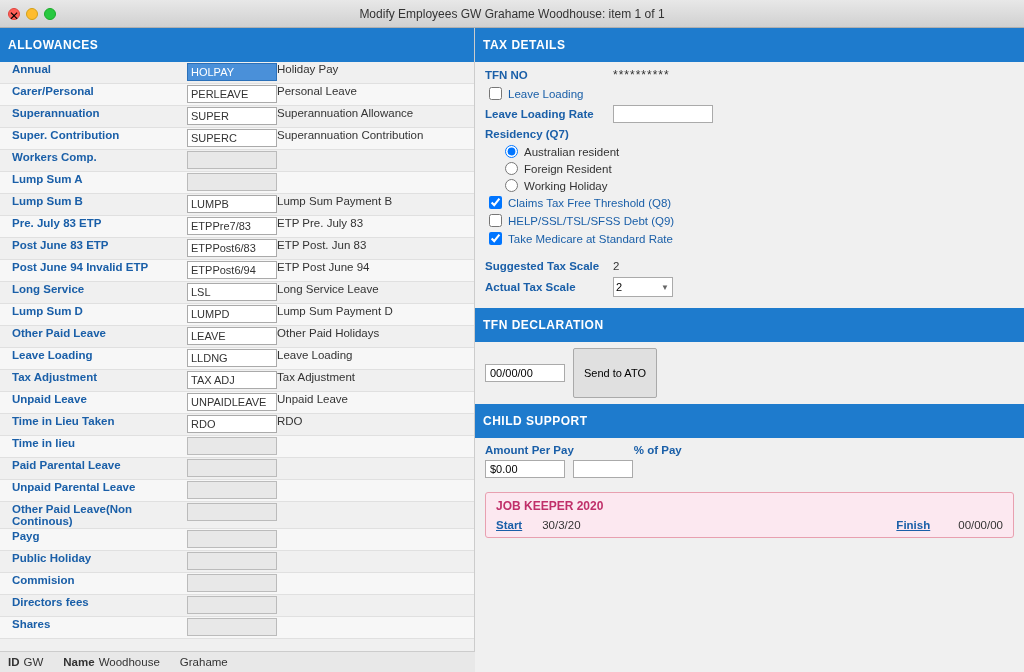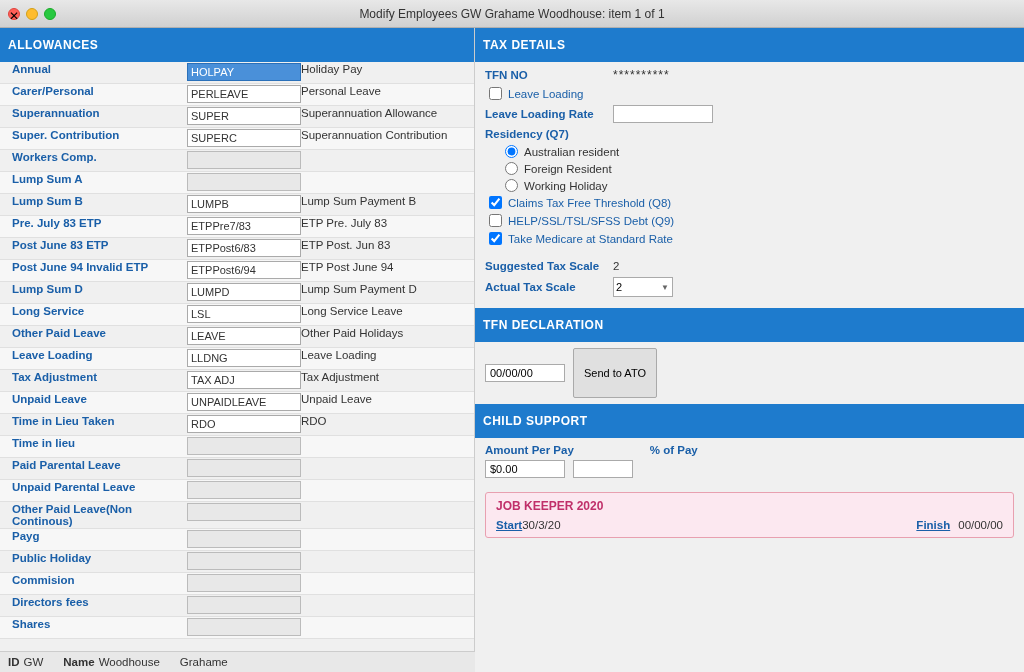--- a/index.html
+++ b/index.html
@@ -72,21 +72,21 @@
       color: #1a5fa8;
       font-size: 11.5px;
       flex-shrink: 0;
     }
     .allowance-description {
       flex: 1;
       color: #333;
       font-size: 11.5px;
     }
     .code-input {
-      width: 114px;
+      width: 90px;
       height: 18px;
       border: 1px solid #aaa;
       background: white;
       font-size: 11px;
       padding: 1px 3px;
       color: #333;
     }
     .code-input.highlighted {
       background: #4a90d9;
       color: white;
@@ -205,21 +205,21 @@
       cursor: pointer;
       border-radius: 2px;
     }
 
     
     .child-support-content {
       padding: 6px 10px;
     }
     .child-support-headers {
       display: flex;
-      gap: 76px;
+      gap: 60px;
       margin-bottom: 4px;
       align-items: flex-end;
     }
     .child-support-header { font-weight: bold; color: #1a5fa8; font-size: 11.5px; }
     .child-support-values {
       display: flex;
       gap: 8px;
       align-items: center;
     }
 
@@ -233,20 +233,21 @@
     }
     .jobkeeper-header {
       font-weight: bold;
       color: #c0306a;
       font-size: 12px;
       margin-bottom: 6px;
     }
     .jobkeeper-row {
       display: flex;
       align-items: flex-end;
+      gap: 20px;
     }
     .jk-value { font-size: 11.5px; color: #333; }
     .jk-link { color: #1a5fa8; text-decoration: underline; cursor: pointer; font-weight: bold; font-size: 11.5px; }
 
     .total-rebates-row {
       display: flex;
       align-items: center;
       gap: 8px;
       margin-bottom: 5px;
     }
@@ -314,28 +315,28 @@
           <span class="allowance-label">Post June 83 ETP</span>
           <input type="text" class="code-input" value="ETPPost6/83" style="">
           <span class="allowance-description">ETP Post. Jun 83</span>
         </div>
         <div class="allowance-row">
           <span class="allowance-label">Post June 94 Invalid ETP</span>
           <input type="text" class="code-input" value="ETPPost6/94" style="">
           <span class="allowance-description">ETP Post June 94</span>
         </div>
         <div class="allowance-row">
+          <span class="allowance-label">Long Service</span>
+          <input type="text" class="code-input" value="LSL" style="">
+          <span class="allowance-description">Long Service Leave</span>
+        </div>
+        <div class="allowance-row">
           <span class="allowance-label">Lump Sum D</span>
           <input type="text" class="code-input" value="LUMPD" style="">
           <span class="allowance-description">Lump Sum Payment D</span>
-        </div>
-        <div class="allowance-row">
-          <span class="allowance-label">Long Service</span>
-          <input type="text" class="code-input" value="LSL" style="">
-          <span class="allowance-description">Long Service Leave</span>
         </div>
         <div class="allowance-row">
           <span class="allowance-label">Other Paid Leave</span>
           <input type="text" class="code-input" value="LEAVE" style="">
           <span class="allowance-description">Other Paid Holidays</span>
         </div>
         <div class="allowance-row">
           <span class="allowance-label">Leave Loading</span>
           <input type="text" class="code-input" value="LLDNG" style="">
           <span class="allowance-description">Leave Loading</span>

